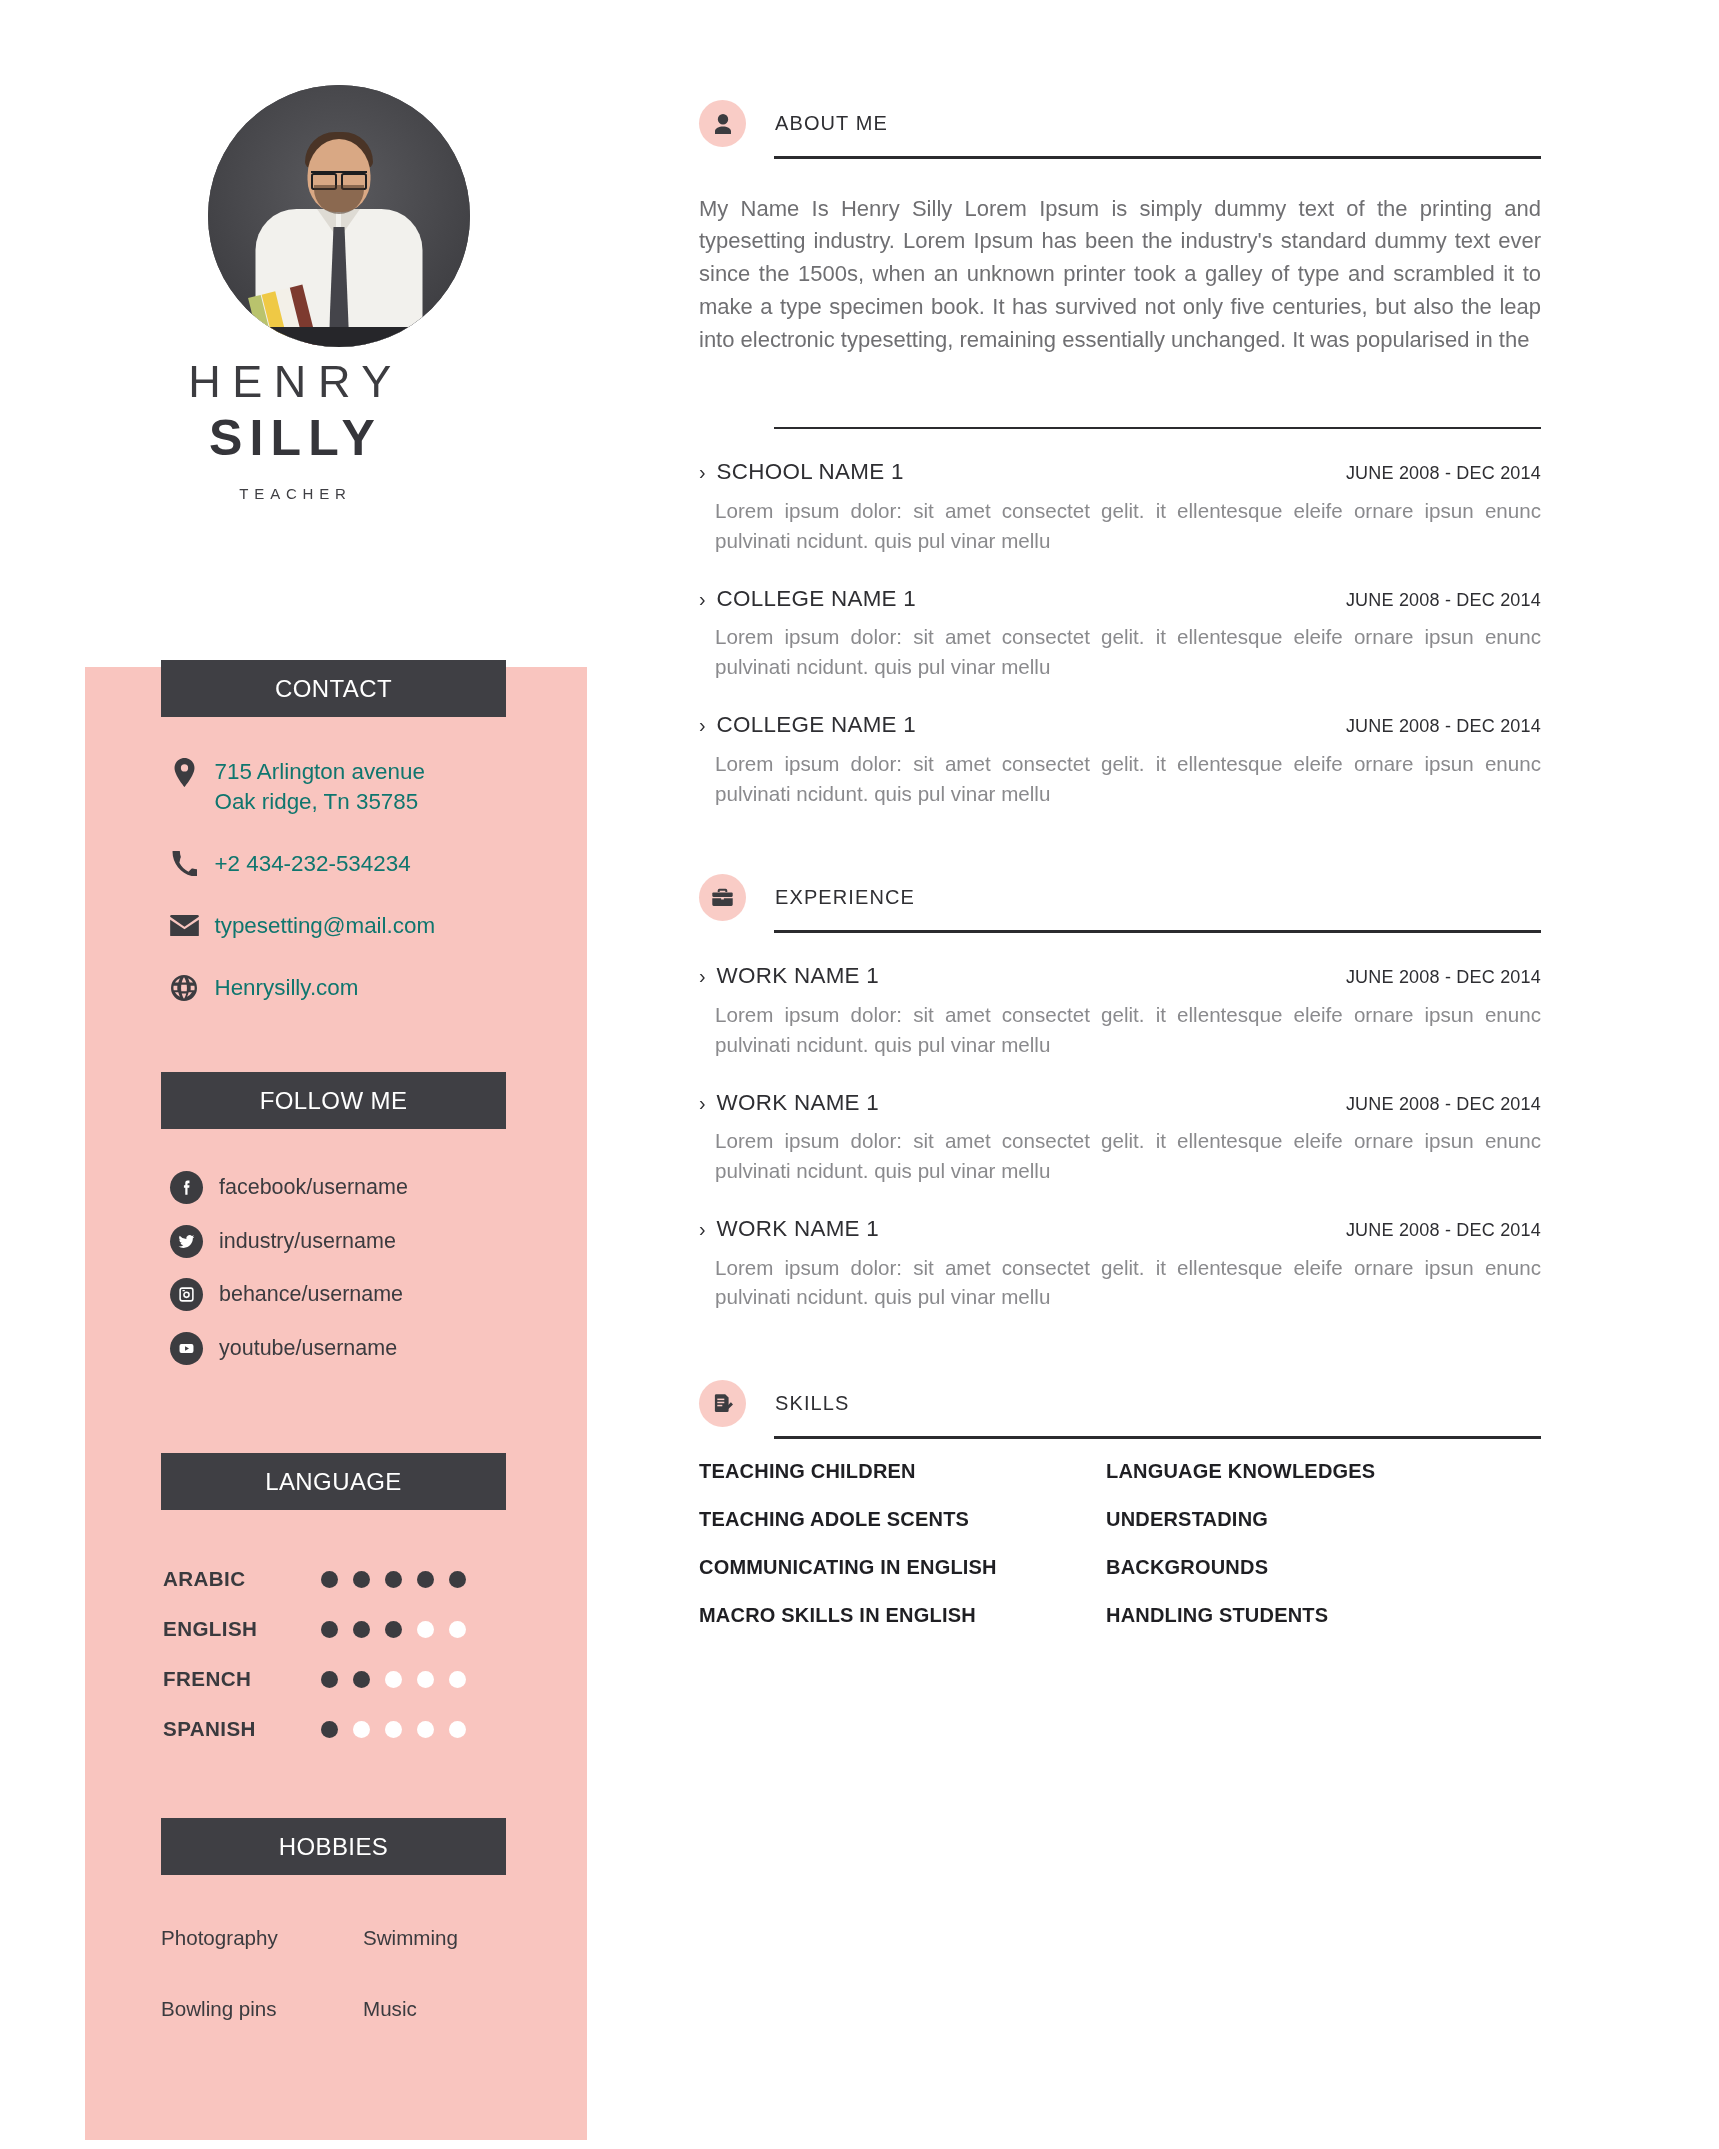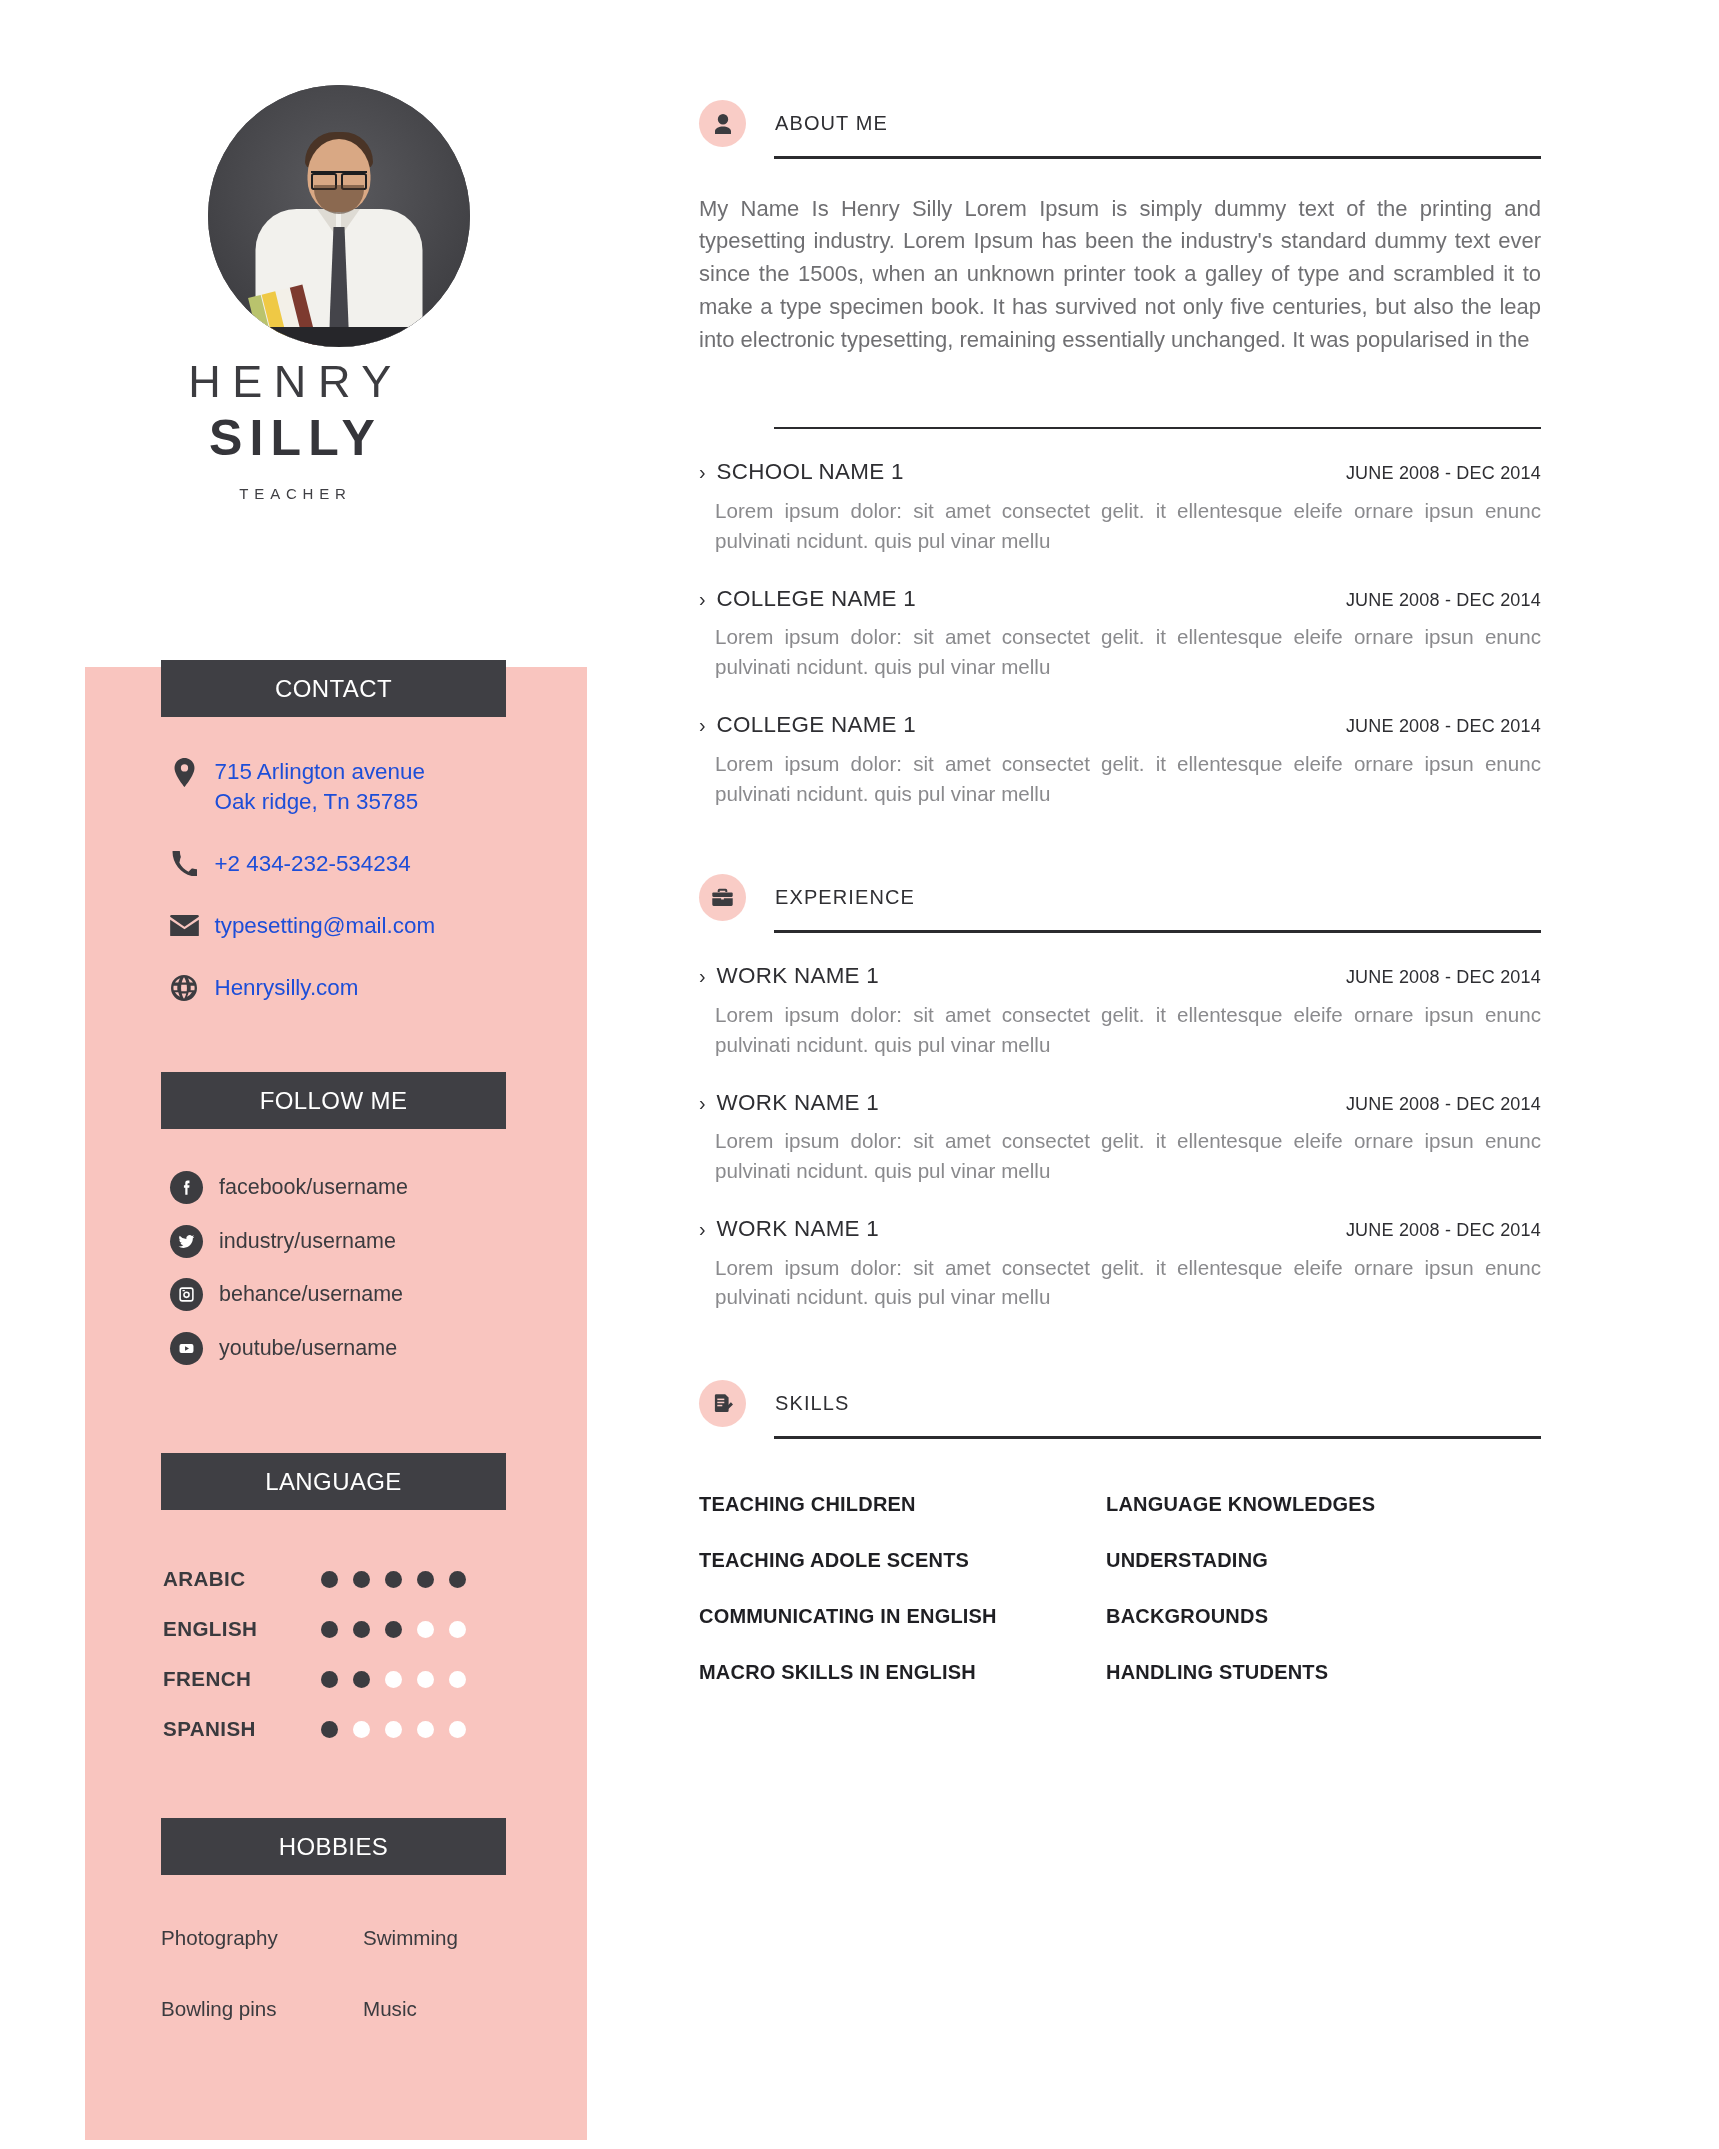--- a/index.html
+++ b/index.html
@@ -118,21 +118,21 @@
   #bar-hobbies  { top: 1818px; }
 
   
   .contact-list { position: absolute; left: 166px; top: 757px; width: 376px; }
   .crow { display: flex; align-items: flex-start; margin-bottom: 32px; }
   .crow .ic {
     width: 36px; min-width: 36px; height: 30px;
     display: flex; align-items: center; justify-content: center;
     color: #3c3c40; margin-right: 12.5px;
   }
-  .crow .tx { font-size: 22.4px; color: #1d4ed8; line-height: 1.33; }
+  .crow .tx { font-size: 22.4px; color: #0f766e; line-height: 1.33; }
 
   
   .social-list { position: absolute; left: 170px; top: 1171px; width: 376px; }
   .srow { display: flex; align-items: center; margin-bottom: 20.6px; }
   .sdot {
     width: 33px; height: 33px; min-width: 33px; border-radius: 50%;
     background: #3c3c40; color: #fff;
     display: flex; align-items: center; justify-content: center;
     margin-right: 16px;
   }
@@ -180,22 +180,22 @@
     font-size: 22.4px; color: #2e2e32; letter-spacing: 0.3px; font-weight: 400;
   }
   .entry-name .chev { margin-right: 10.7px; font-size: 19.7px; }
   .entry-date { font-size: 18px; color: #2e2e32; letter-spacing: 0.2px; }
   .entry-desc {
     font-size: 20.6px; line-height: 1.45; color: #8a8a8d;
     text-align: justify; margin-top: 10.7px; max-width: 833px; margin-left: 16px;
   }
 
   .skill-grid {
-    margin-top: 54px;
-    display: grid; grid-template-columns: 407px 1fr; row-gap: 33px;
+    margin-top: 21px;
+    display: grid; grid-template-columns: 407px 1fr; row-gap: 25px;
   }
   .skill { font-size: 20px; font-weight: 700; color: #1f1f23; letter-spacing: 0.2px; }
 
   svg { display: block; }
 </style>
 </head>
 <body>
 
 <div class="page">
 

